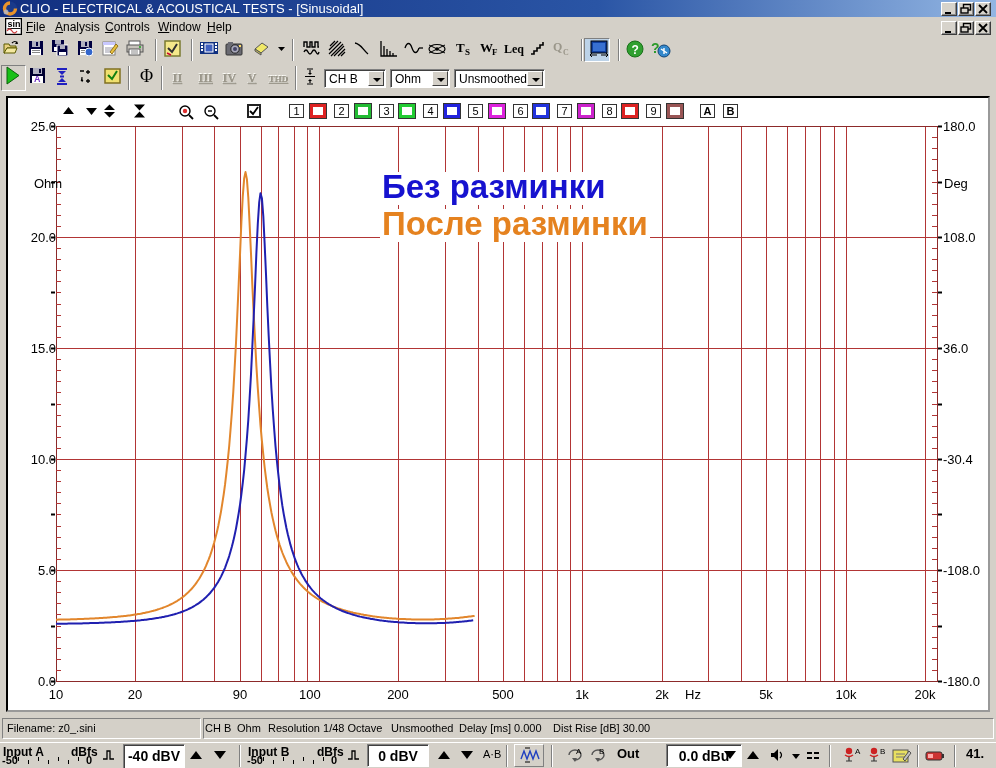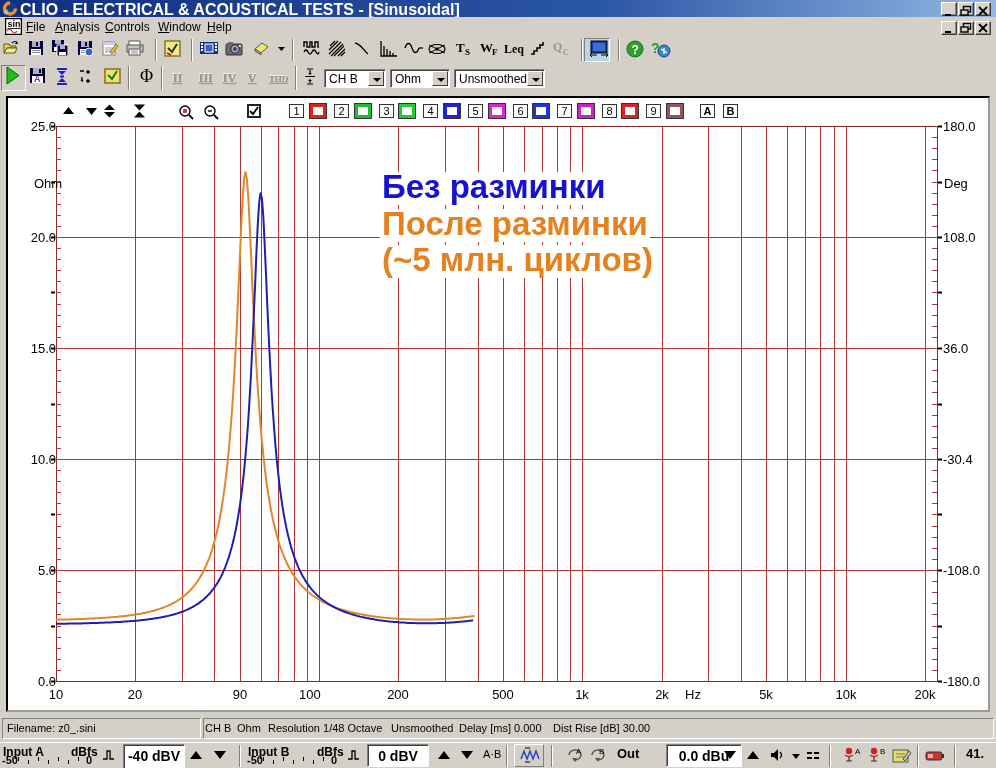--- a/index.html
+++ b/index.html
@@ -1,19 +1,19 @@
 <!DOCTYPE html>
 <html><head><meta charset="utf-8">
 <style>
 *{margin:0;padding:0;box-sizing:border-box}
 html,body{width:996px;height:768px;overflow:hidden}
 body{font-family:"Liberation Sans",sans-serif;background:#d4d0c8;position:relative}
 .abs{position:absolute}
 
-#title{left:0;top:0;width:996px;height:29px;background:linear-gradient(to right,#122f80,#2a55a5 60%,#93b6e3);color:#fff;font-weight:bold;font-size:16px}
+#title{left:0;top:0;width:996px;height:29px;background:linear-gradient(to right,#122f80,#2a55a5 60%,#93b6e3);color:#fff;font-weight:normal;font-size:13px}
 #title .txt{position:absolute;left:20px;top:1px;letter-spacing:0px}
 .wbtn{position:absolute;width:16px;height:14px;background:#d7d3cb;border:1px solid;border-color:#fff #3c3c3c #3c3c3c #fff;box-shadow:inset -1px -1px 0 #8a8a8a}
 
 #menubar{left:0;top:17px;width:996px;height:20px;background:#d4d0c8;font-size:12px;color:#000000}
 #menubar span.mi{position:absolute;top:3px}
 u{text-decoration:underline}
 
 .tb{background:#d4d0c8}
 .sep{position:absolute;width:2px;background:transparent;border-left:1px solid #808080;border-right:1px solid #fff}
 .combo{position:absolute;height:19px;background:#fff;border:1px solid;border-color:#808080 #fff #fff #808080;box-shadow:inset 1px 1px 0 #404040;font-size:12px}
@@ -516,21 +516,20 @@
 <div class="axlab" style="left:557px;top:589px;width:40px;text-align:center">1k</div>
 <div class="axlab" style="left:637px;top:589px;width:40px;text-align:center">2k</div>
 <div class="axlab" style="left:668px;top:589px;width:40px;text-align:center">Hz</div>
 <div class="axlab" style="left:741px;top:589px;width:40px;text-align:center">5k</div>
 <div class="axlab" style="left:821px;top:589px;width:40px;text-align:center">10k</div>
 <div class="axlab" style="left:900px;top:589px;width:40px;text-align:center">20k</div>
 <div class="axlab" style="left:29px;top:78px">Ohm</div>
 <div class="axlab" style="left:939px;top:78px">Deg</div>
 <div class="ann" style="left:375px;top:74px;color:#1612cf">Без разминки</div>
 <div class="ann" style="left:375px;top:111px;color:#e5821f">После разминки</div>
-<div class="ann" style="left:375px;top:147px;color:#e5821f">(~5 млн. циклов)</div>
     </div>
 </div>
 <div id="status" class="abs">
 <div class="panel" style="left:2px;width:199px">
       <span style="position:absolute;left:4px;top:3px">Filename: z0_.sini</span>
     </div>
 <div class="panel" style="left:203px;width:791px">
       <span class="abs" style="left:1px;top:3px">CH B</span>
       <span class="abs" style="left:33px;top:3px">Ohm</span>
       <span class="abs" style="left:64px;top:3px">Resolution 1/48 Octave</span>

